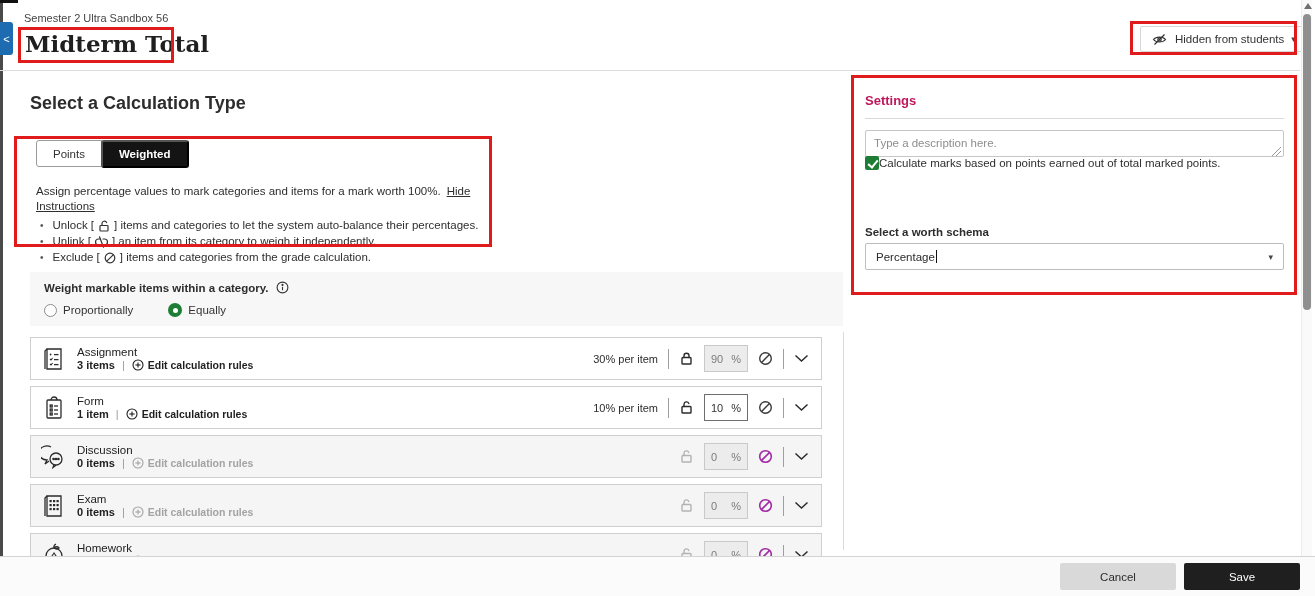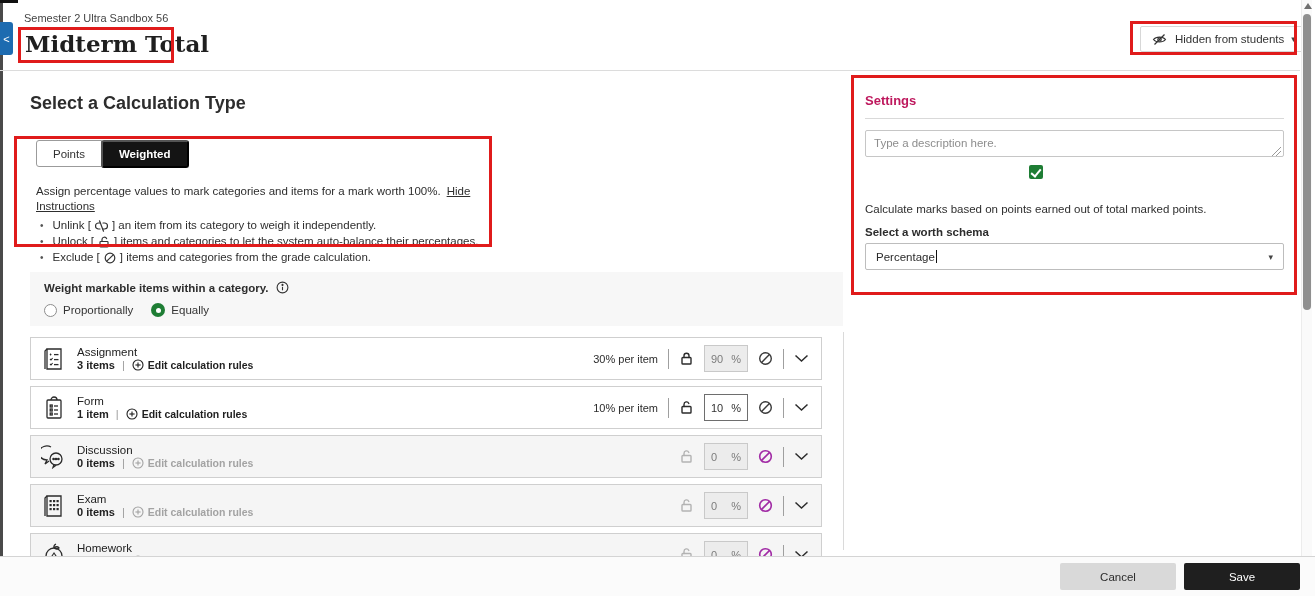--- a/index.html
+++ b/index.html
@@ -39,21 +39,21 @@
 
   .instructions { position:absolute; left:36px; top:184px; width:450px; font-size:11.5px; color:#2e2e2e; line-height:15px; }
   .instructions .hide-link { text-decoration:underline; color:#2e2e2e; cursor:pointer; margin-left:6px; }
   .instructions ul { list-style:none; margin-top:4px; }
   .instructions li { display:flex; align-items:center; gap:3px; margin-top:1px; }
   .instructions li:before { content:"•"; color:#555; margin:0 6px 0 4px; font-size:10px; }
   .mini-icon { display:inline-flex; vertical-align:middle; margin:0 1px; }
 
   .weight-band { position:absolute; left:30px; top:272px; width:813px; height:54px; background:#f7f7f7; padding:9px 14px; }
   .weight-heading { font-size:11.5px; font-weight:bold; color:#2d2d2d; display:flex; align-items:center; gap:6px; }
-  .radio-row { margin-top:9px; display:flex; align-items:center; gap:18px; font-size:11.5px; color:#333; }
+  .radio-row { margin-top:9px; display:flex; align-items:center; gap:35px; font-size:11.5px; color:#333; }
   .radio-opt { display:flex; align-items:center; gap:6px; cursor:pointer; }
   .radio { width:13px; height:13px; border-radius:50%; border:1px solid #8d8d8d; background:#fff; }
   .radio.sel { border:none; background:#1e7d34; position:relative; width:14px; height:14px; }
   .radio.sel:after { content:""; position:absolute; left:4.5px; top:4.5px; width:5px; height:5px; border-radius:50%; background:#fff; }
 
   
   .rowlist-border { position:absolute; left:843px; top:332px; width:1px; height:218px; background:#dadada; }
   .cat-row { position:absolute; left:30px; width:792px; height:43px; background:#fff; border:1px solid #cfcfcf;
              display:flex; align-items:center; padding:0 12px 0 10px; }
   .cat-row.muted { background:#f5f5f5; }
@@ -78,21 +78,21 @@
   .muted .lock-btn svg { stroke:#b3b3b3; }
 
   
   .settings-heading { position:absolute; left:865px; top:93px; font-size:13px; font-weight:bold; color:#be185d; }
   .settings-divider { position:absolute; left:865px; top:118px; width:419px; height:1px; background:#d9d9d9; }
   .desc-input { position:absolute; left:865px; top:130px; width:419px; height:27px; border:1px solid #c6c6c6; border-radius:2px;
                 font-family:"Liberation Sans", sans-serif; font-size:11.5px; color:#333; padding:6px 8px; resize:none; }
   .desc-input::placeholder { color:#8d8d8d; }
   .resize-grip { position:absolute; left:1272px; top:147px; width:9px; height:9px; pointer-events:none;
                  background:linear-gradient(135deg, transparent 0 50%, #9a9a9a 50% 55%, transparent 55% 70%, #9a9a9a 70% 75%, transparent 75%); }
-  .checkbox-row { position:absolute; left:865px; top:165px; display:flex; align-items:center; gap:24px; font-size:11.5px; color:#2e2e2e; cursor:pointer;flex-direction:column; }
+  .checkbox-row { position:absolute; left:865px; top:156px; display:flex; align-items:center; gap:0; font-size:11.5px; color:#2e2e2e; cursor:pointer; }
   .checkbox { width:14px; height:14px; background:#1e7d34; border-radius:2px; position:relative; flex:none; }
   .checkbox:after { content:""; position:absolute; left:4.5px; top:1.5px; width:4px; height:8px; border:solid #fff; border-width:0 2px 2px 0; transform:rotate(40deg); }
   .schema-label { position:absolute; left:865px; top:226px; font-size:11.5px; font-weight:bold; color:#2d2d2d; }
   .schema-select { position:absolute; left:865px; top:243px; width:419px; height:27px; border:1px solid #bdbdbd; border-radius:2px; background:#fff;
                    display:flex; align-items:center; padding:0 10px; font-size:11.5px; color:#2b2b2b; cursor:pointer; }
   .schema-select .caret { margin-left:auto; font-size:9px; color:#444; }
   .text-caret { display:inline-block; width:1px; height:13px; background:#111; margin-left:1px; vertical-align:middle; }
 
   
   .footer { position:absolute; left:0; top:556px; width:1315px; height:40px; background:#fbfbfb; border-top:1px solid #d4d4d4;
@@ -139,39 +139,39 @@
 
   <div class="tabs">
     <button class="tab inactive">Points</button>
     <button class="tab active">Weighted</button>
   </div>
 
   <div class="instructions">
     <span>Assign percentage values to mark categories and items for a mark worth 100%.</span><a class="hide-link">Hide Instructions</a>
     <ul>
       <li>
+        <span>Unlock [</span>
+        <span class="mini-icon">
+          <svg width="12" height="12" viewBox="0 0 12 12" fill="none" stroke="#333" stroke-width="1.2" stroke-linecap="round">
+            <rect x="2" y="5.5" width="8" height="5.5" rx="0.8"></rect>
+              <path d="M4 5.5 V3.6 a2.4 2.4 0 0 1 4.6-1"></path>
+          </svg>
+        </span>
+        <span>] items and categories to let the system auto-balance their percentages.</span>
+      </li>
+      <li>
         <span>Unlink [</span>
         <span class="mini-icon">
           <svg width="13" height="12" viewBox="0 0 13 12" fill="none" stroke="#333" stroke-width="1.2" stroke-linecap="round">
             <path d="M5 9 H3.5 a3 3 0 0 1 0-6 H5"></path>
               <path d="M8 3 h1.5 a3 3 0 0 1 0 6 H8"></path>
               <line x1="4.5" y1="0.8" x2="8.5" y2="11.2"></line>
           </svg>
         </span>
         <span>] an item from its category to weigh it independently.</span>
-      </li>
-      <li>
-        <span>Unlock [</span>
-        <span class="mini-icon">
-          <svg width="12" height="12" viewBox="0 0 12 12" fill="none" stroke="#333" stroke-width="1.2" stroke-linecap="round">
-            <rect x="2" y="5.5" width="8" height="5.5" rx="0.8"></rect>
-              <path d="M4 5.5 V3.6 a2.4 2.4 0 0 1 4.6-1"></path>
-          </svg>
-        </span>
-        <span>] items and categories to let the system auto-balance their percentages.</span>
       </li>
       <li>
         <span>Exclude [</span>
         <span class="mini-icon">
           <svg width="12" height="12" viewBox="0 0 12 12" fill="none" stroke="#333" stroke-width="1.2">
             <circle cx="6" cy="6" r="4.8"></circle>
               <line x1="2.8" y1="9.2" x2="9.2" y2="2.8"></line>
           </svg>
         </span>
         <span>] items and categories from the grade calculation.</span>

